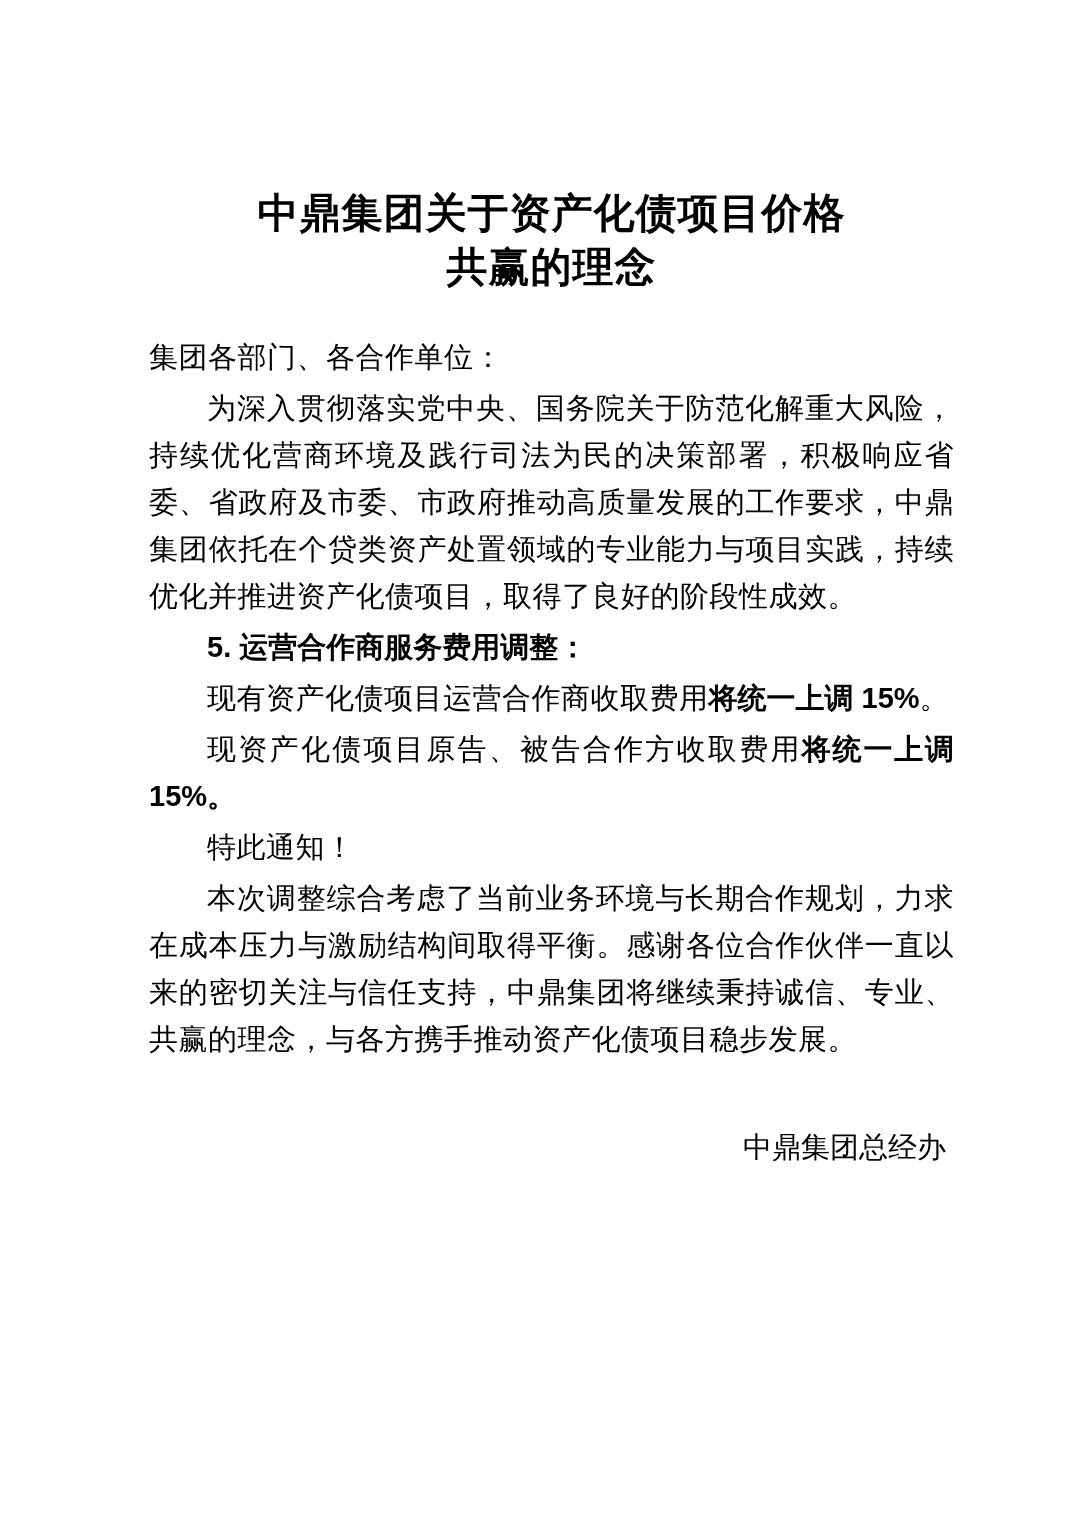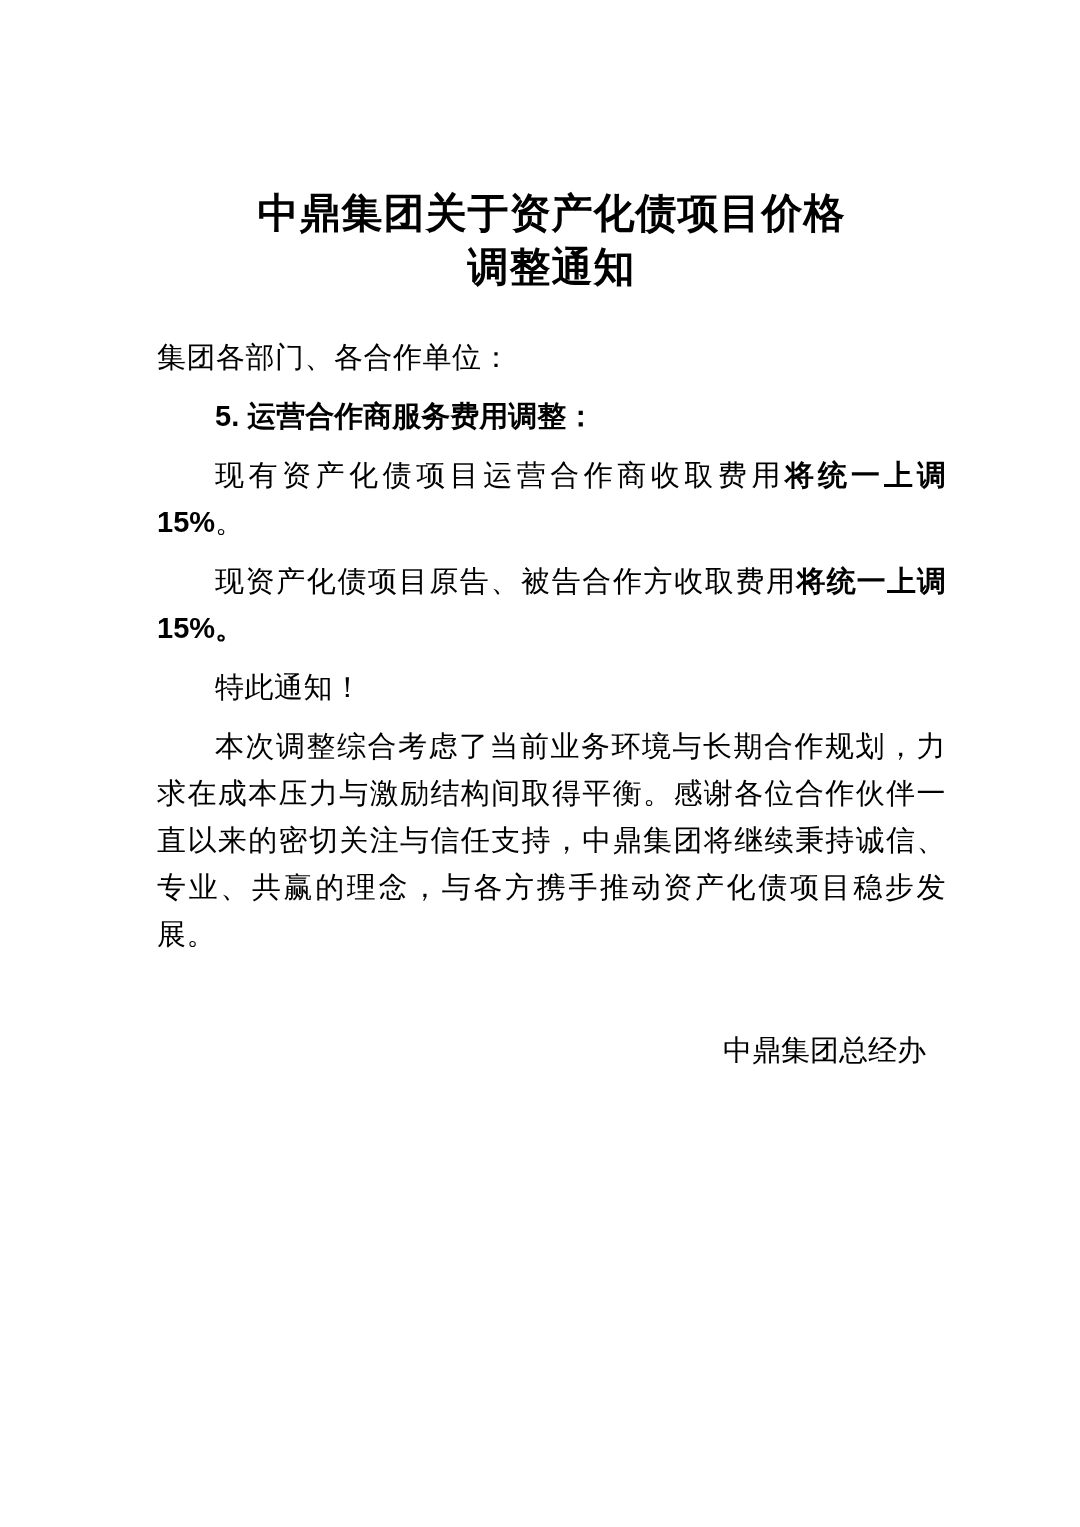--- a/index.html
+++ b/index.html
@@ -26,53 +26,54 @@
     line-height: 54px;
     text-align: center;
     letter-spacing: 1px;
     font-family: "Liberation Serif", "DejaVu Serif", serif;
   }
   .body-text {
     font-size: 29px;
     line-height: 47px;
   }
   .body-text p.para {
-    margin: 12px;
+    margin: 4px;
     text-align: justify;
     text-justify: inter-character;
     letter-spacing: 0.5px;
   }
   .body-text p.para.indent {
     text-indent: 58px;
   }
   .bold {
     font-weight: bold;
     font-family: "Liberation Sans", "DejaVu Sans", sans-serif;
     letter-spacing: 0;
   }
   .signature-block {
     margin-top: 54px;
-    margin-right: 32px;
+    margin-right: 12px;
     float: right;
     text-align: center;
     font-size: 29px;
     line-height: 52px;
   }
 </style>
 </head>
 <body>
 
 <div class="page">
   <h1 class="title">
     <span>中鼎集团关于资产化债项目价格</span><br>
-    <span>调整通知</span>
+    <span>共赢的理念</span>
   </h1>
 
   <div class="body-text">
       <p class="para"><span>集团各部门、各合作单位：</span></p>
+      <p class="para indent"><span>为深入贯彻落实党中央、国务院关于防范化解重大风险，持续优化营商环境及践行司法为民的决策部署，积极响应省委、省政府及市委、市政府推动高质量发展的工作要求，中鼎集团依托在个贷类资产处置领域的专业能力与项目实践，持续优化并推进资产化债项目，取得了良好的阶段性成效。</span></p>
       <p class="para indent"><span class="bold">5. 运营合作商服务费用调整：</span></p>
       <p class="para indent"><span>现有资产化债项目运营合作商收取费用</span><span class="bold">将统一上调 15%</span><span>。</span></p>
       <p class="para indent"><span>现资产化债项目原告、被告合作方收取费用</span><span class="bold">将统一上调 15%。</span></p>
       <p class="para indent"><span>特此通知！</span></p>
       <p class="para indent"><span>本次调整综合考虑了当前业务环境与长期合作规划，力求在成本压力与激励结构间取得平衡。感谢各位合作伙伴一直以来的密切关注与信任支持，中鼎集团将继续秉持诚信、专业、共赢的理念，与各方携手推动资产化债项目稳步发展。</span></p>
     </div>
 
   <div class="signature-block">
     <div>中鼎集团总经办</div>
   </div>

